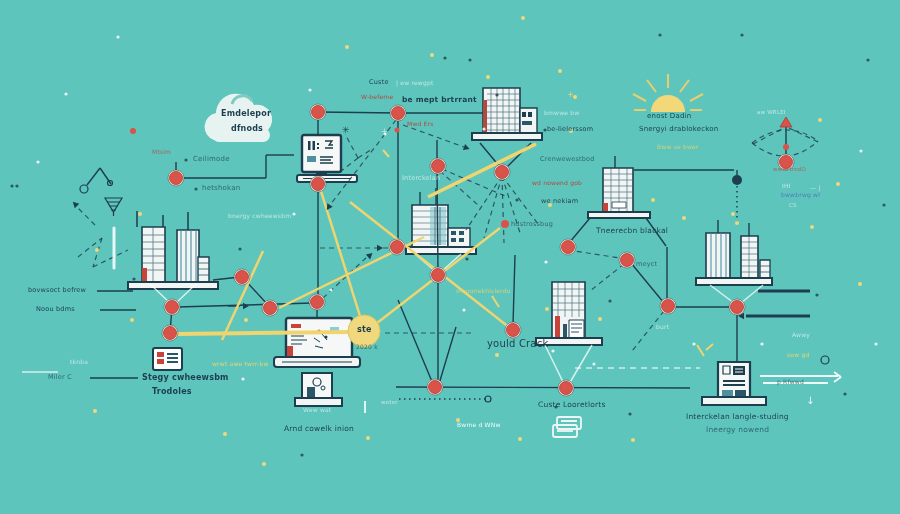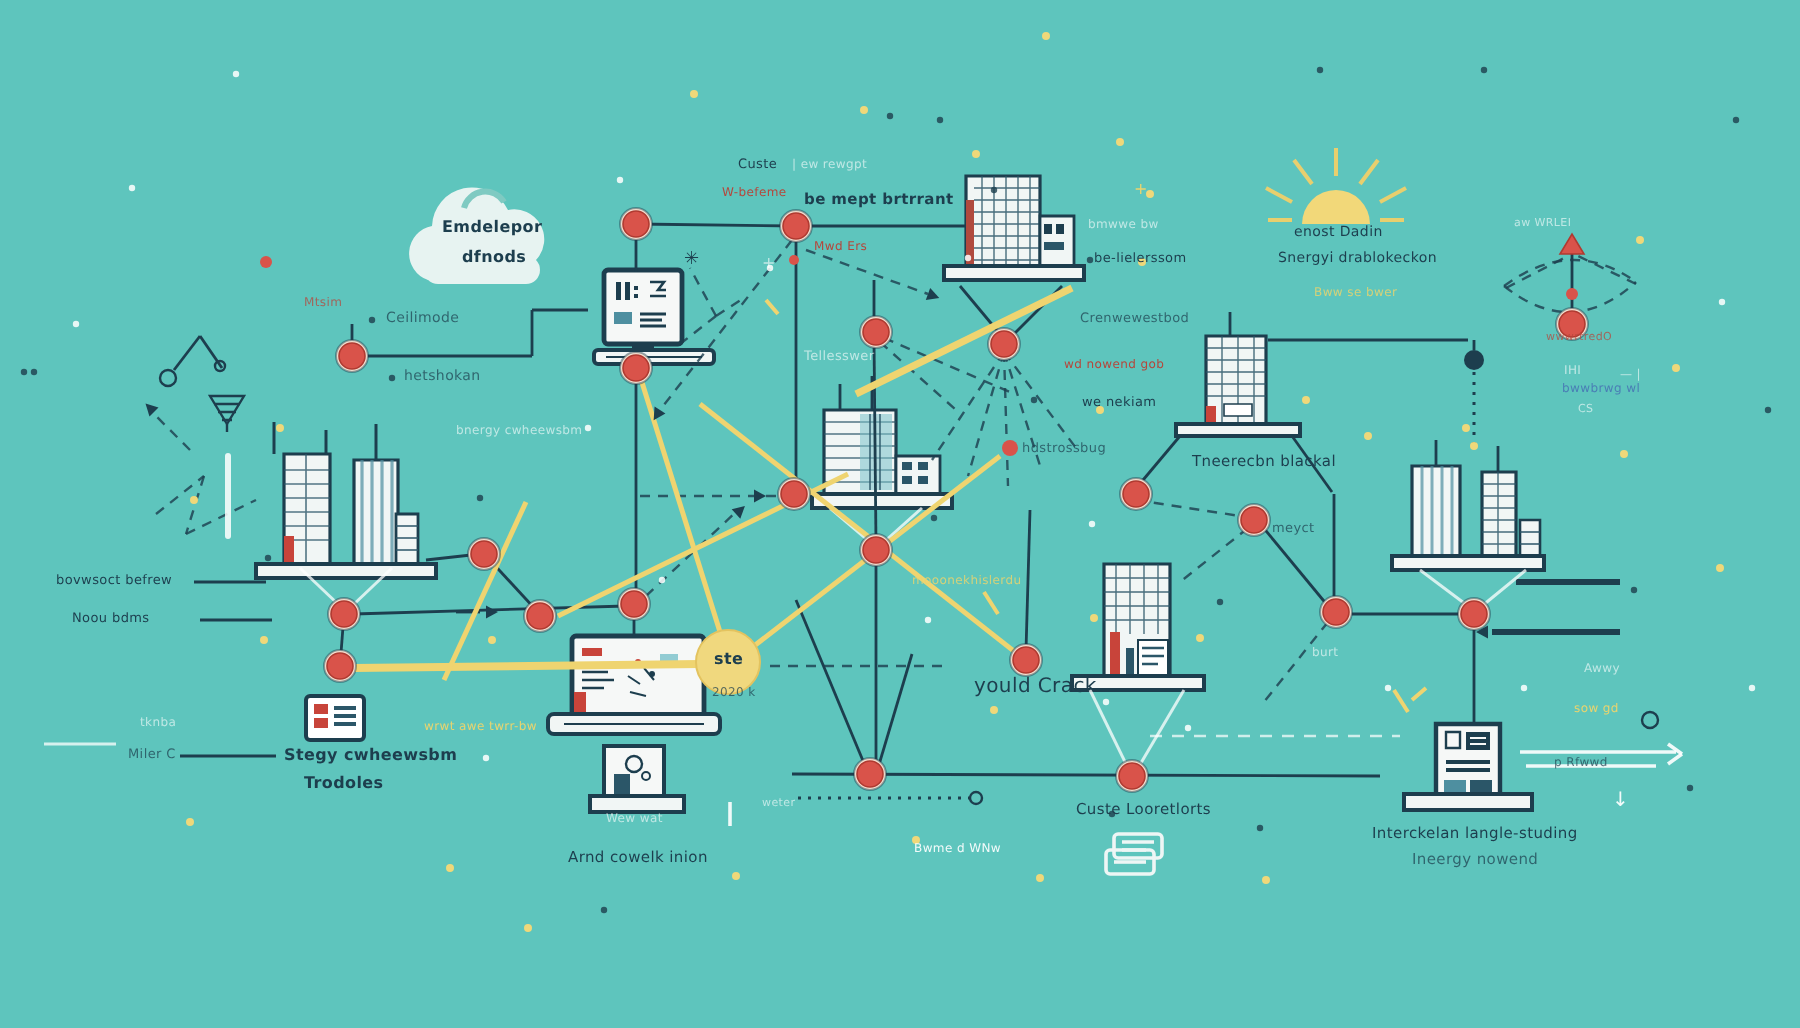--- a/index.html
+++ b/index.html
@@ -412,34 +412,34 @@
 <div id="labels">
       <div class="lb inkb" style="left: 221px; top: 110px; font-size: 8px;">Emdelepor</div>
       <div class="lb inkb" style="left: 231px; top: 125px; font-size: 8px;">dfnods</div>
       <div class="lb redsoft" style="left: 152px; top: 149px; font-size: 6px;">Mtsim</div>
       <div class="lb soft" style="left: 193px; top: 156px; font-size: 7px;">Ceilimode</div>
       <div class="lb soft" style="left: 202px; top: 185px; font-size: 7px;">hetshokan</div>
       <div class="lb faintw" style="left: 228px; top: 213px; font-size: 6px;">bnergy cwheewsbm</div>
       <div class="lb ink" style="left: 28px; top: 287px; font-size: 6.5px;">bovwsoct befrew</div>
       <div class="lb ink" style="left: 36px; top: 306px; font-size: 6.5px;">Noou bdms</div>
       <div class="lb faintw" style="left: 70px; top: 359px; font-size: 6px;">tknba</div>
-      <div class="lb soft" style="left: 64px; top: 374px; font-size: 6.5px;">Miler C</div>
+      <div class="lb soft" style="left: 48px; top: 374px; font-size: 6.5px;">Miler C</div>
       <div class="lb inkb" style="left: 142px; top: 374px; font-size: 8px;">Stegy cwheewsbm</div>
       <div class="lb inkb" style="left: 152px; top: 388px; font-size: 8px;">Trodoles</div>
       <div class="lb yellow" style="left: 212px; top: 361px; font-size: 6px;">wrwt awe twrr-bw</div>
       <div class="lb ink" style="left: 284px; top: 425px; font-size: 7.5px;">Arnd cowelk inion</div>
       <div class="lb faintw" style="left: 303px; top: 407px; font-size: 6px;">Wew   wat</div>
       <div class="lb inkb" style="left: 357px; top: 326px; font-size: 8px; text-align: center;">ste</div>
       <div class="lb soft" style="left: 356px; top: 344px; font-size: 6px;">2020 k</div>
       <div class="lb ink" style="left: 369px; top: 79px; font-size: 6.5px;">Custe</div>
       <div class="lb faintw" style="left: 396px; top: 80px; font-size: 6px;">| ew  rewgpt</div>
       <div class="lb red" style="left: 361px; top: 94px; font-size: 6px;">W-befeme</div>
       <div class="lb inkb" style="left: 402px; top: 96px; font-size: 7.5px;">be mept brtrrant</div>
       <div class="lb red" style="left: 407px; top: 121px; font-size: 6px;">Mwd Ers</div>
-      <div class="lb faintw" style="left: 402px; top: 175px; font-size: 6.5px;">Tellesswer</div>
+      <div class="lb faintw" style="left: 402px; top: 175px; font-size: 6.5px;">Interckelan</div>
       <div class="lb faintw" style="left: 544px; top: 110px; font-size: 6px;">bmwwe bw</div>
       <div class="lb ink" style="left: 547px; top: 126px; font-size: 6.5px;">be-lielerssom</div>
       <div class="lb soft" style="left: 540px; top: 156px; font-size: 6.5px;">Crenwewestbod</div>
       <div class="lb red" style="left: 532px; top: 180px; font-size: 6px;">wd nowend gob</div>
       <div class="lb ink" style="left: 541px; top: 198px; font-size: 6.5px;">we nekiam</div>
       <div class="lb soft" style="left: 511px; top: 221px; font-size: 6.5px;">hdstrossbug</div>
       <div class="lb ink" style="left: 596px; top: 227px; font-size: 7.5px;">Tneerecbn blackal</div>
       <div class="lb soft" style="left: 636px; top: 261px; font-size: 6.5px;">meyct</div>
       <div class="lb ink" style="left: 647px; top: 113px; font-size: 7px;">enost Dadin</div>
       <div class="lb ink" style="left: 639px; top: 126px; font-size: 7px;">Snergyi drablokeckon</div>

